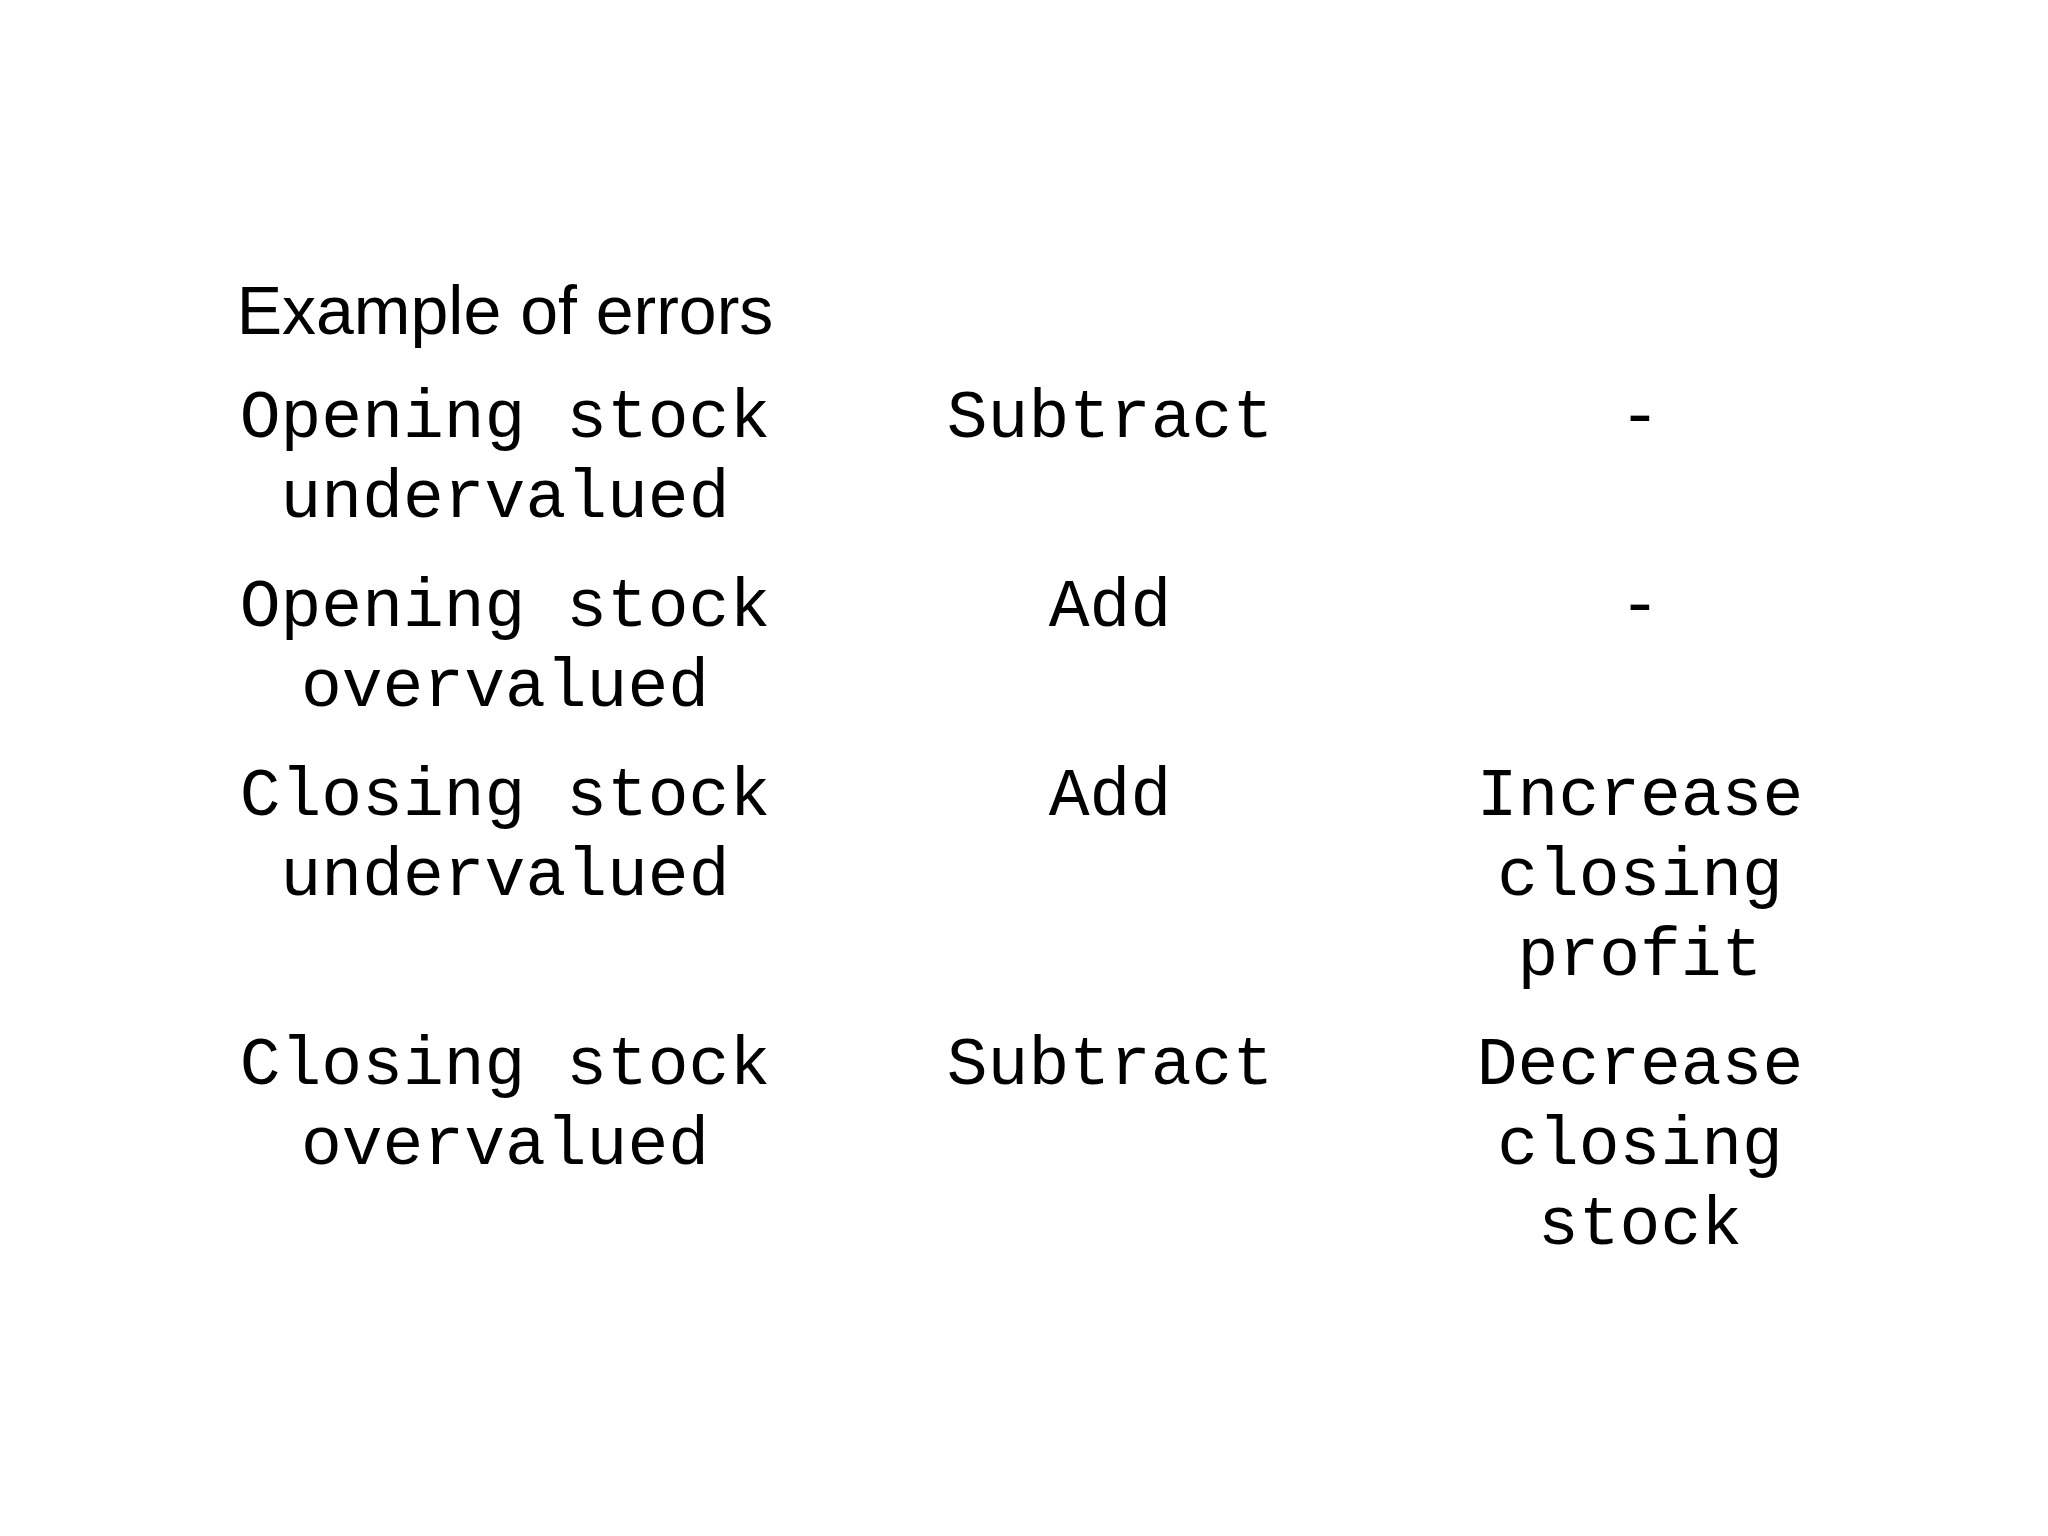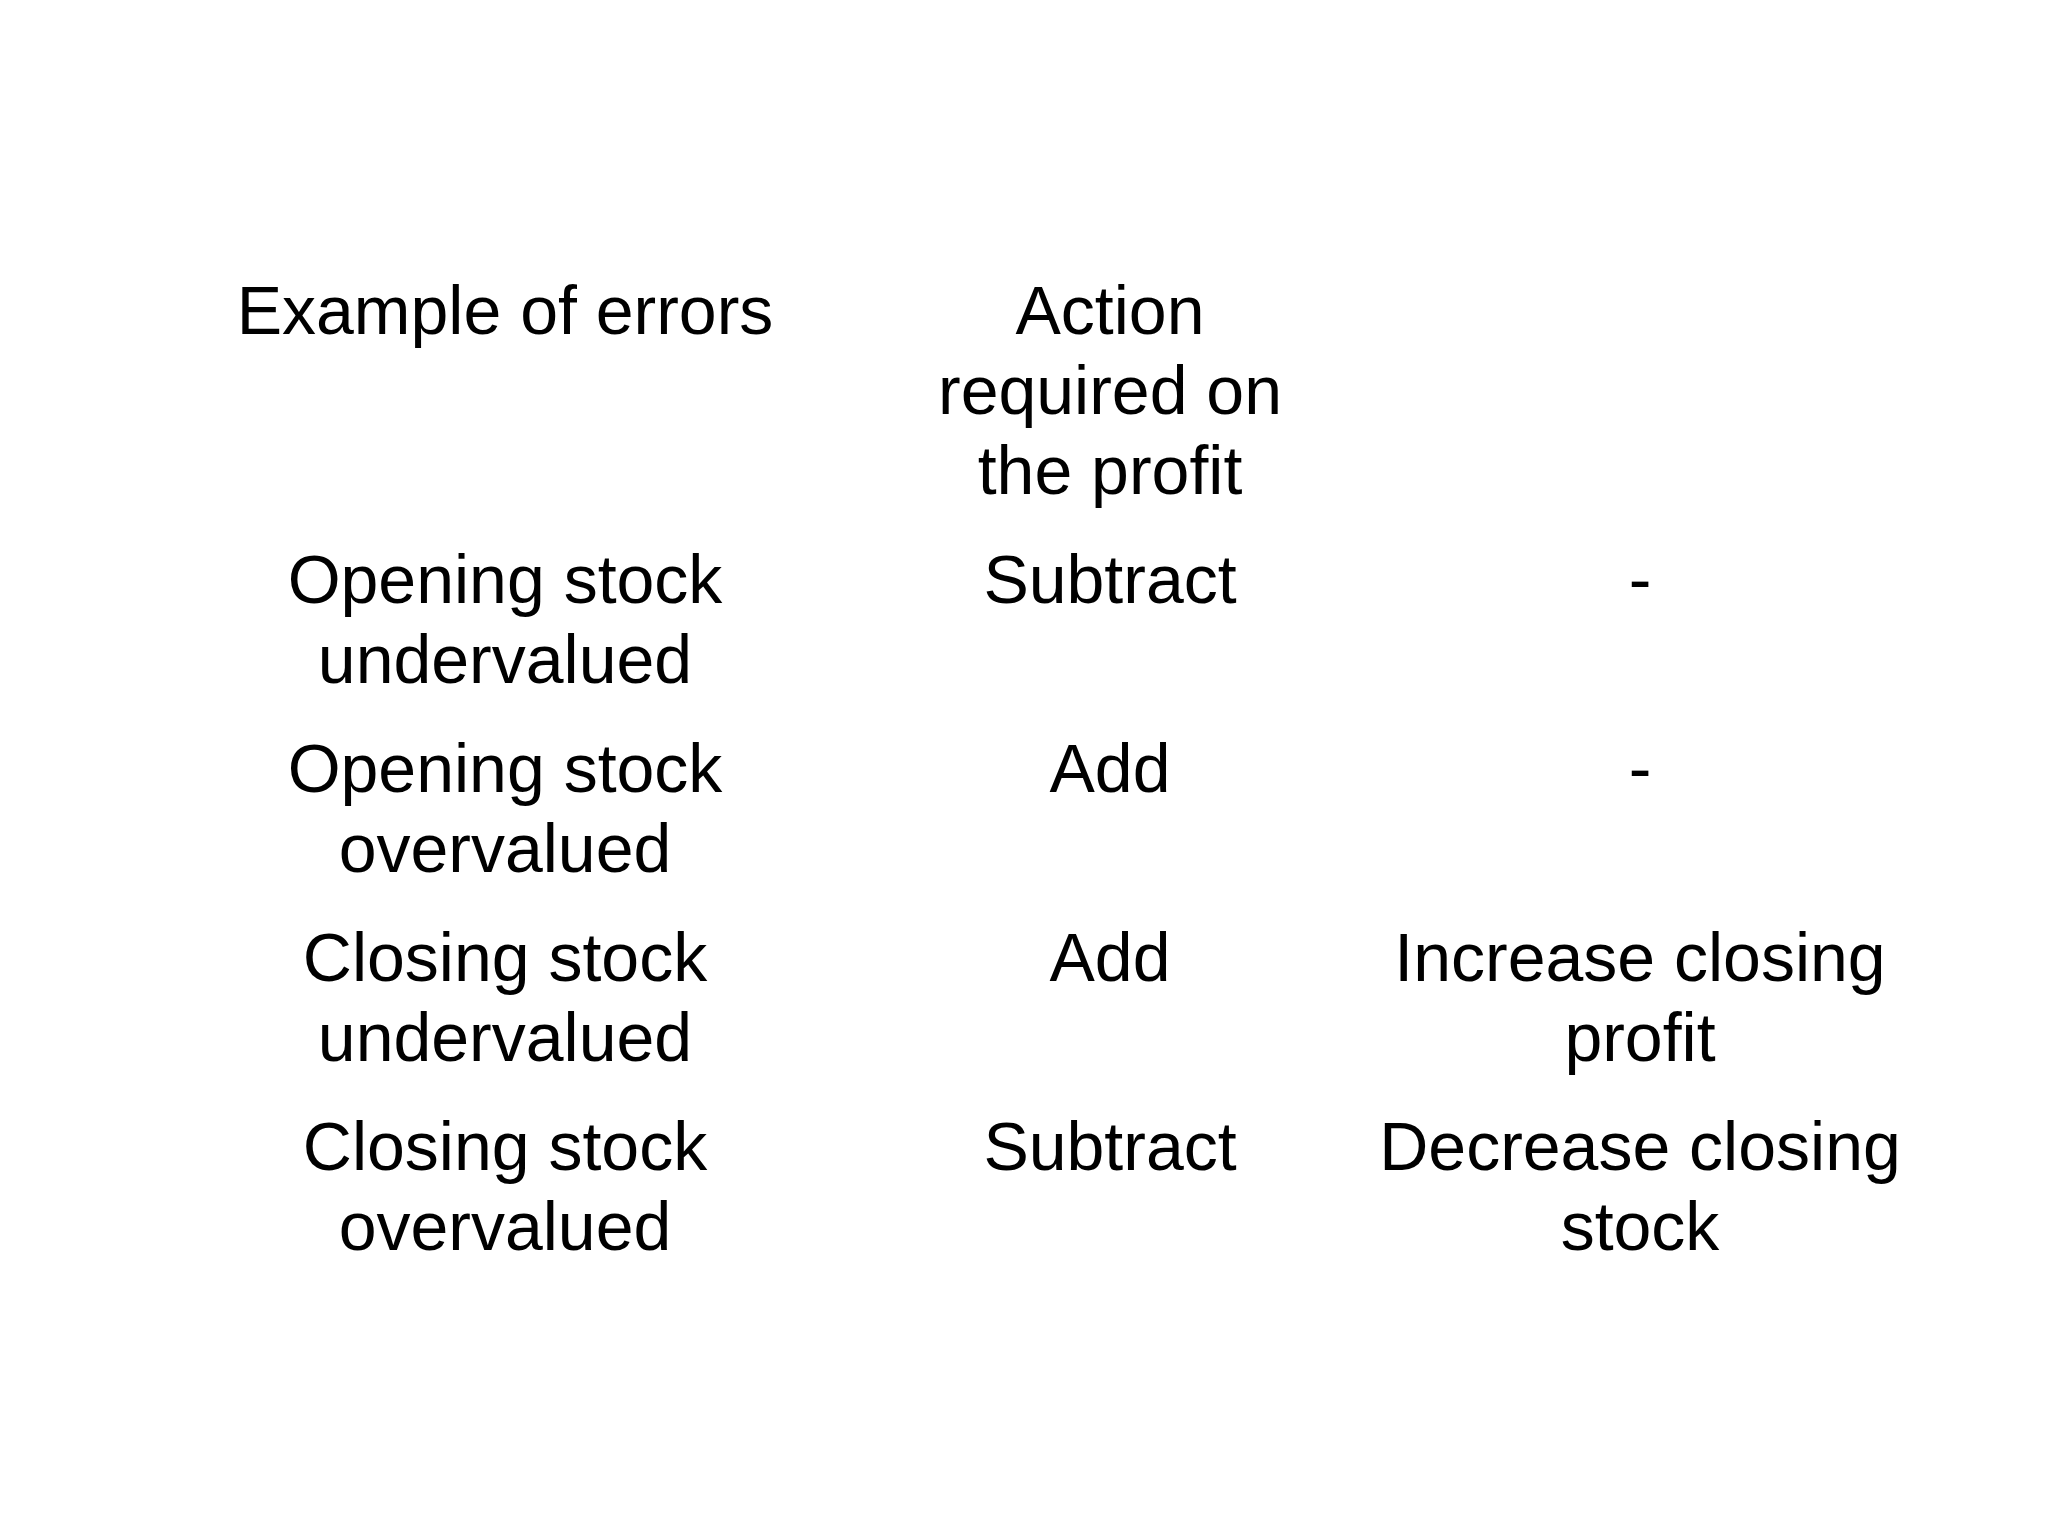--- a/index.html
+++ b/index.html
@@ -28,40 +28,38 @@
   .trow {
     display: grid;
     grid-template-columns: 690px 520px 540px;
     align-items: start;
   }
   .trow.thead {
     margin-bottom: 6px;
   }
   .trow + .trow {
     margin-top: 29px;
+    font-family: Liberation Mono, monospace;
   }
   .cell {
     font-size: 68px;
     line-height: 80px;
     text-align: center;
     white-space: pre-line; 
     font-weight: 400;
   }
 </style>
 </head>
 <body>
 
 <div class="slide" style="background: rgb(255, 255, 255); color: rgb(0, 0, 0);">
   <div class="stock-table">
 
     <div class="trow thead">
       <div class="cell c1">Example of errors</div>
-      <div class="cell c2">Action
-required on
-the profit</div>
     </div>
 
     <div class="trow">
       <div class="cell c1">Opening stock
 undervalued</div>
       <div class="cell c2">Subtract</div>
       <div class="cell c3">-</div>
     </div>
 
     <div class="trow">

